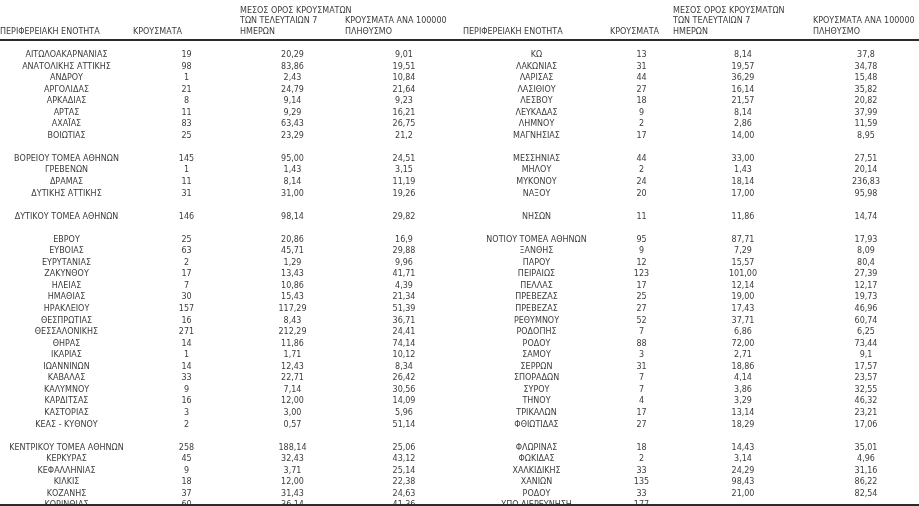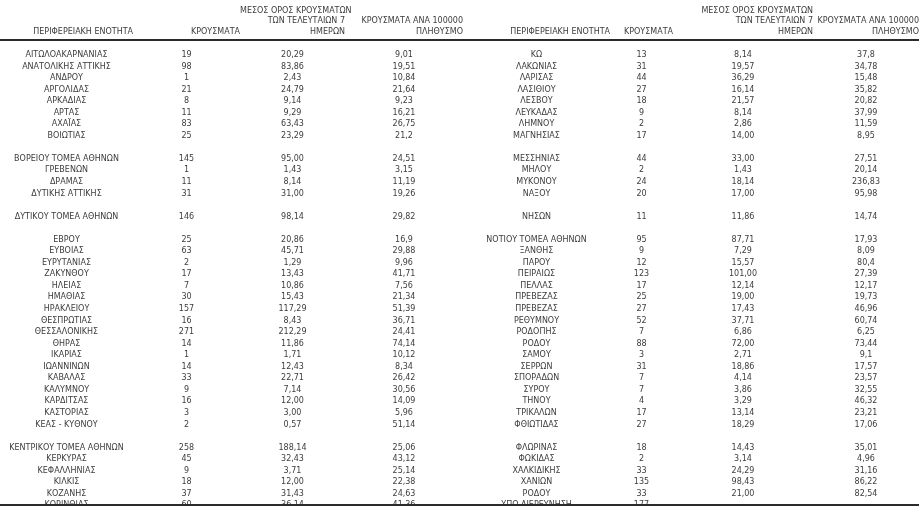--- a/index.html
+++ b/index.html
@@ -24,21 +24,21 @@
     grid-template-columns: 133px 107px 105px 118px 147px 63px 140px 106px;
   }
   .thead {
     align-items: end;
     height: 41px;
     box-sizing: border-box;
     border-bottom: 2px solid var(--rule, #2b2b2b);
     padding-top: 5px;
   }
   .hcell {
-    text-align: right;
+    text-align: left;
     white-space: pre;
     line-height: 10.8px;
     padding-bottom: 1px;
     overflow: visible;
   }
   .tbody {
     grid-auto-rows: 11.55px;
     padding-top: 8px;
   }
   .cell {
@@ -225,21 +225,21 @@
       <div class="cell">17</div>
       <div class="cell">13,43</div>
       <div class="cell">41,71</div>
       <div class="cell">ΠΕΙΡΑΙΩΣ</div>
       <div class="cell">123</div>
       <div class="cell">101,00</div>
       <div class="cell">27,39</div>
       <div class="cell">ΗΛΕΙΑΣ</div>
       <div class="cell">7</div>
       <div class="cell">10,86</div>
-      <div class="cell">7,56</div>
+      <div class="cell">4,39</div>
       <div class="cell">ΠΕΛΛΑΣ</div>
       <div class="cell">17</div>
       <div class="cell">12,14</div>
       <div class="cell">12,17</div>
       <div class="cell">ΗΜΑΘΙΑΣ</div>
       <div class="cell">30</div>
       <div class="cell">15,43</div>
       <div class="cell">21,34</div>
       <div class="cell">ΠΡΕΒΕΖΑΣ</div>
       <div class="cell">25</div>

